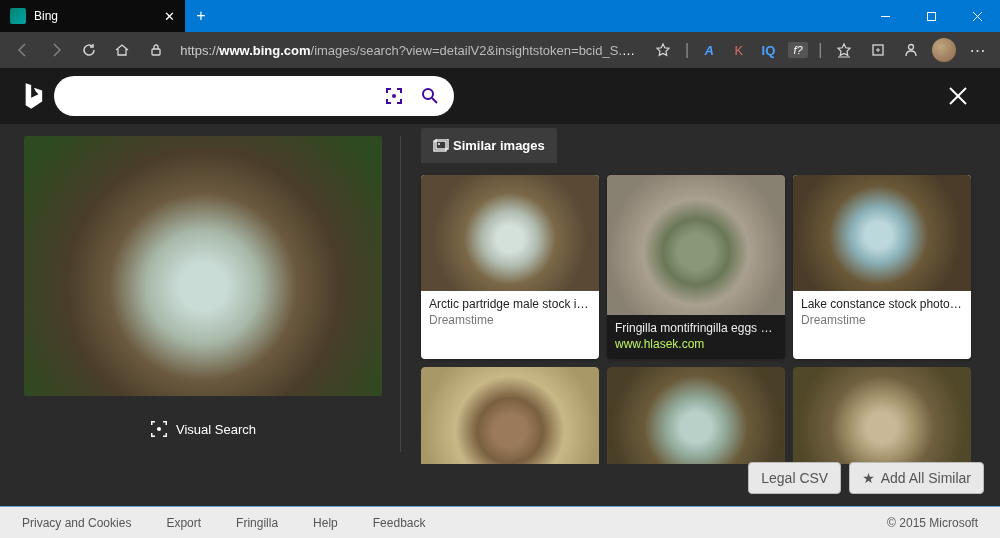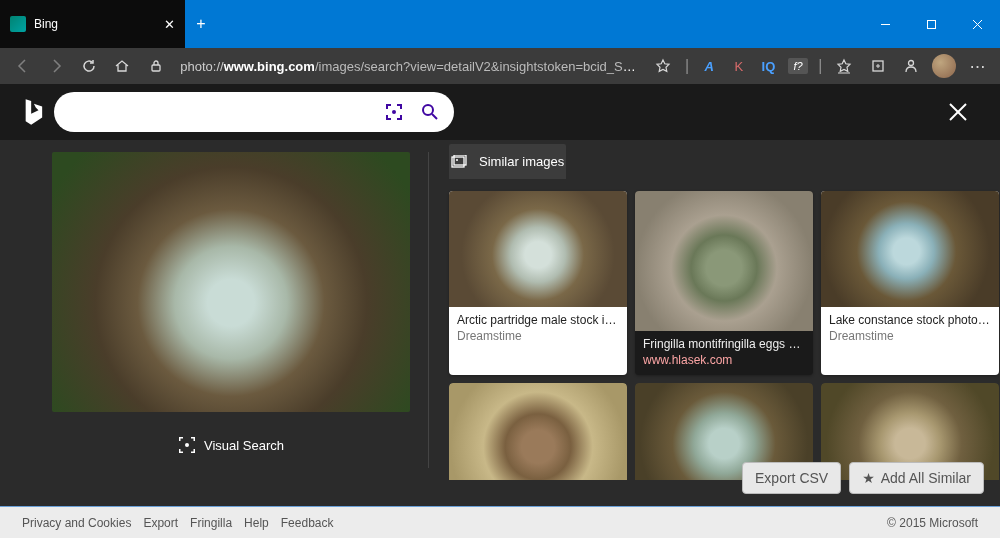--- a/index.html
+++ b/index.html
@@ -1,19 +1,19 @@
 <!DOCTYPE html>
 <html><head>
 <meta charset="utf-8">
 <style>
 * { margin: 0; padding: 0; box-sizing: border-box; font-family: "Segoe UI", Arial, sans-serif; }
 body { width: 1000px; height: 538px; background: #2b2b2b; overflow: hidden; position: relative; }
 
 
-.titlebar { height: 48px; background: #0078d4; display: flex; align-items: stretch; }
+.titlebar { height: 32px; background: #0078d4; display: flex; align-items: stretch; }
 .tab { background: #0c0c0c; color: #fff; display: flex; align-items: center; padding: 0 10px; gap: 8px; width: 185px; font-size: 12px; }
 .tab .favicon { width: 16px; height: 16px; background: linear-gradient(135deg,#008373,#00a3a3); border-radius: 2px; }
 .tab .close { margin-left: auto; color: #fff; font-size: 13px; cursor: pointer; }
 .newtab { width: 32px; display: flex; align-items: center; justify-content: center; color: #fff; font-size: 16px; cursor: pointer; }
 .titlebar-spacer { flex: 1; }
 .win-controls { display: flex; }
 .win-btn { width: 46px; display: flex; align-items: center; justify-content: center; color: #fff; font-size: 11px; cursor: pointer; }
 
 
 .addrbar { height: 36px; background: #3b3b3b; display: flex; align-items: center; padding: 0 8px; gap: 4px; color: #fff; }
@@ -34,50 +34,50 @@
 
 .bing-header { height: 56px; background: #1a1a1a; display: flex; align-items: center; padding: 0 22px; gap: 10px; }
 .bing-logo { width: 22px; height: 30px; }
 .searchbox { width: 400px; height: 40px; background: #fff; border-radius: 20px; display: flex; align-items: center; padding: 0 6px 0 18px; }
 .searchbox input { flex: 1; border: none; outline: none; font-size: 15px; background: transparent; }
 .sb-icon { width: 36px; height: 36px; display: flex; align-items: center; justify-content: center; cursor: pointer; color: #4007a2; }
 .close-page { margin-left: auto; width: 40px; height: 40px; display: flex; align-items: center; justify-content: center; color: #fff; cursor: pointer; font-size: 22px; }
 
 
 .content { display: flex; height: 340px; }
-.left-pane { width: 400px; padding: 12px 10px 0 16px; display: flex; flex-direction: column; align-items: center; margin-left: 28px; }
+.left-pane { width: 400px; padding: 12px 10px 0 16px; display: flex; flex-direction: column; align-items: center; }
 .main-image { width: 358px; height: 260px; border-radius: 2px; background: #333; }
 .visual-search { margin-top: 24px; display: flex; align-items: center; gap: 8px; color: #fff; font-size: 13px; cursor: pointer; }
 .vs-icon { width: 18px; height: 18px; }
 
 .divider { width: 1px; background: #444; margin: 12px 0; }
 
 .right-pane { flex: 1; padding: 4px 16px 0 20px; overflow: hidden; }
-.similar-tab { display: inline-flex; align-items: center; gap: 12px; background: #3c3c3c; color: #fff; padding: 10px 2px; border-radius: 2px 2px 0 0; font-size: 13px; font-weight: 400; cursor: pointer; }
+.similar-tab { display: inline-flex; align-items: center; gap: 4px; background: #3c3c3c; color: #fff; padding: 10px 12px; border-radius: 2px 2px 0 0; font-size: 13px; font-weight: 700; cursor: pointer; }
 .sim-icon { font-size: 14px; }
 
 .grid { display: grid; grid-template-columns: repeat(3, 178px); gap: 8px; margin-top: 12px; }
 .card { background: #fff; border-radius: 4px; overflow: hidden; display: flex; flex-direction: column; box-shadow: 0 1px 3px rgba(0,0,0,0.3); }
 .card.dark { background: #1a1a1a; }
 .card-img { width: 100%; height: 116px; display: block; }
 .card-body { padding: 6px 8px 8px; }
 .card-title { font-size: 12px; color: #222; white-space: nowrap; overflow: hidden; text-overflow: ellipsis; }
 .card.dark .card-title { color: #eee; }
 .card-source { font-size: 12px; color: #777; margin-top: 2px; }
-.card.dark .card-source { color: #fca5a5; }
+.card.dark .card-source { color: #bef264; }
 .card.imgonly .card-img { height: 110px; }
 .card.tall .card-img { height: 140px; }
 
 
 .float-buttons { position: absolute; right: 16px; bottom: 44px; display: flex; gap: 8px; }
 .fbtn { background: #e8e8e8; color: #555; border: 1px solid #bbb; border-radius: 4px; padding: 7px 12px; font-size: 14px; display: flex; align-items: center; gap: 6px; cursor: pointer; }
 .star { font-size: 14px; }
 
 
-.footer { position: absolute; bottom: 0; left: 0; right: 0; height: 32px; background: #ececec; display: flex; align-items: center; padding: 0 22px; font-size: 12px; color: #555; gap: 12px; border-top: 1px solid #6aa0d8; }
+.footer { position: absolute; bottom: 0; left: 0; right: 0; height: 32px; background: #ececec; display: flex; align-items: center; padding: 0 22px; font-size: 12px; color: #555; gap: 35px; border-top: 1px solid #6aa0d8; }
 .footer a { color: #555; text-decoration: none; cursor: pointer; }
 .footer .copyright { margin-left: auto; }
 
 svg { display: block; }
 
 
 .nest1 { background: radial-gradient(circle at 50% 58%, #c9dcd6 10%, #a8b8a8 24%, #6b5a3f 40%, #4a3d2a 58%, #2d4a20 90%); }
 .nest2 { background: radial-gradient(circle at 50% 55%, #d4e0da 12%, #b0bcb0 25%, #7a6848 42%, #5a4a35 70%); }
 .nest3 { background: radial-gradient(circle at 50% 55%, #8a9878 15%, #6a7858 28%, #aaa090 45%, #888070 75%); }
 .nest4 { background: radial-gradient(circle at 48% 52%, #bcd8dc 12%, #8ab0b8 25%, #6a5838 45%, #4a3c28 75%); }
@@ -139,21 +139,21 @@
       </svg>
   </div>
   <div class="nav-btn">
     <svg width="14" height="14">
         <rect x="3" y="6" width="8" height="6" rx="1" fill="none" stroke="#fff" stroke-width="1.3"></rect>
         <path d="M5 6V4a2 2 0 0 1 4 0v2" fill="none" stroke="#fff" stroke-width="1.3"></path>
       </svg>
   </div>
   <div class="url-field">
     <span class="url-text">
-      <span class="proto">photo://</span><span class="host">www.bing.com</span><span class="path">/images/search?view=detailV2&amp;insightstoken=bcid_S.Vkk...</span>
+      <span class="proto">https://</span><span class="host">www.bing.com</span><span class="path">/images/search?view=detailV2&amp;insightstoken=bcid_S.Vkk...</span>
     </span>
   </div>
   <div class="nav-btn">
     <svg width="16" height="16">
         <path d="M8 2l1.8 3.8 4.2.5-3 3 .8 4.1L8 11.5 4.2 13.4 5 9.3 2 6.3l4.2-.5z" fill="none" stroke="#fff" stroke-width="1.2"></path>
       </svg>
   </div>
   <div class="nav-btn" style="width:12px;opacity:.4">|</div>
   <div class="ext-icon ext-a">A</div>
   <div class="ext-icon ext-k">K</div>
@@ -284,21 +284,21 @@
       </div>
       <div class="card imgonly" style="background:transparent;box-shadow:none">
         <div class="card-img nest7" style="border-radius:4px"></div>
       </div>
     </div>
   </div>
 </div>
 
 <div class="float-buttons">
   <div class="fbtn">
-    <span>Export CSV</span>
+    <span>Legal CSV</span>
   </div>
   <div class="fbtn">
     <span class="star">★</span>
     <span>Add All Similar</span>
   </div>
 </div>
 
 <div class="footer">
   <a>Privacy and Cookies</a>
   <a>Export</a>

